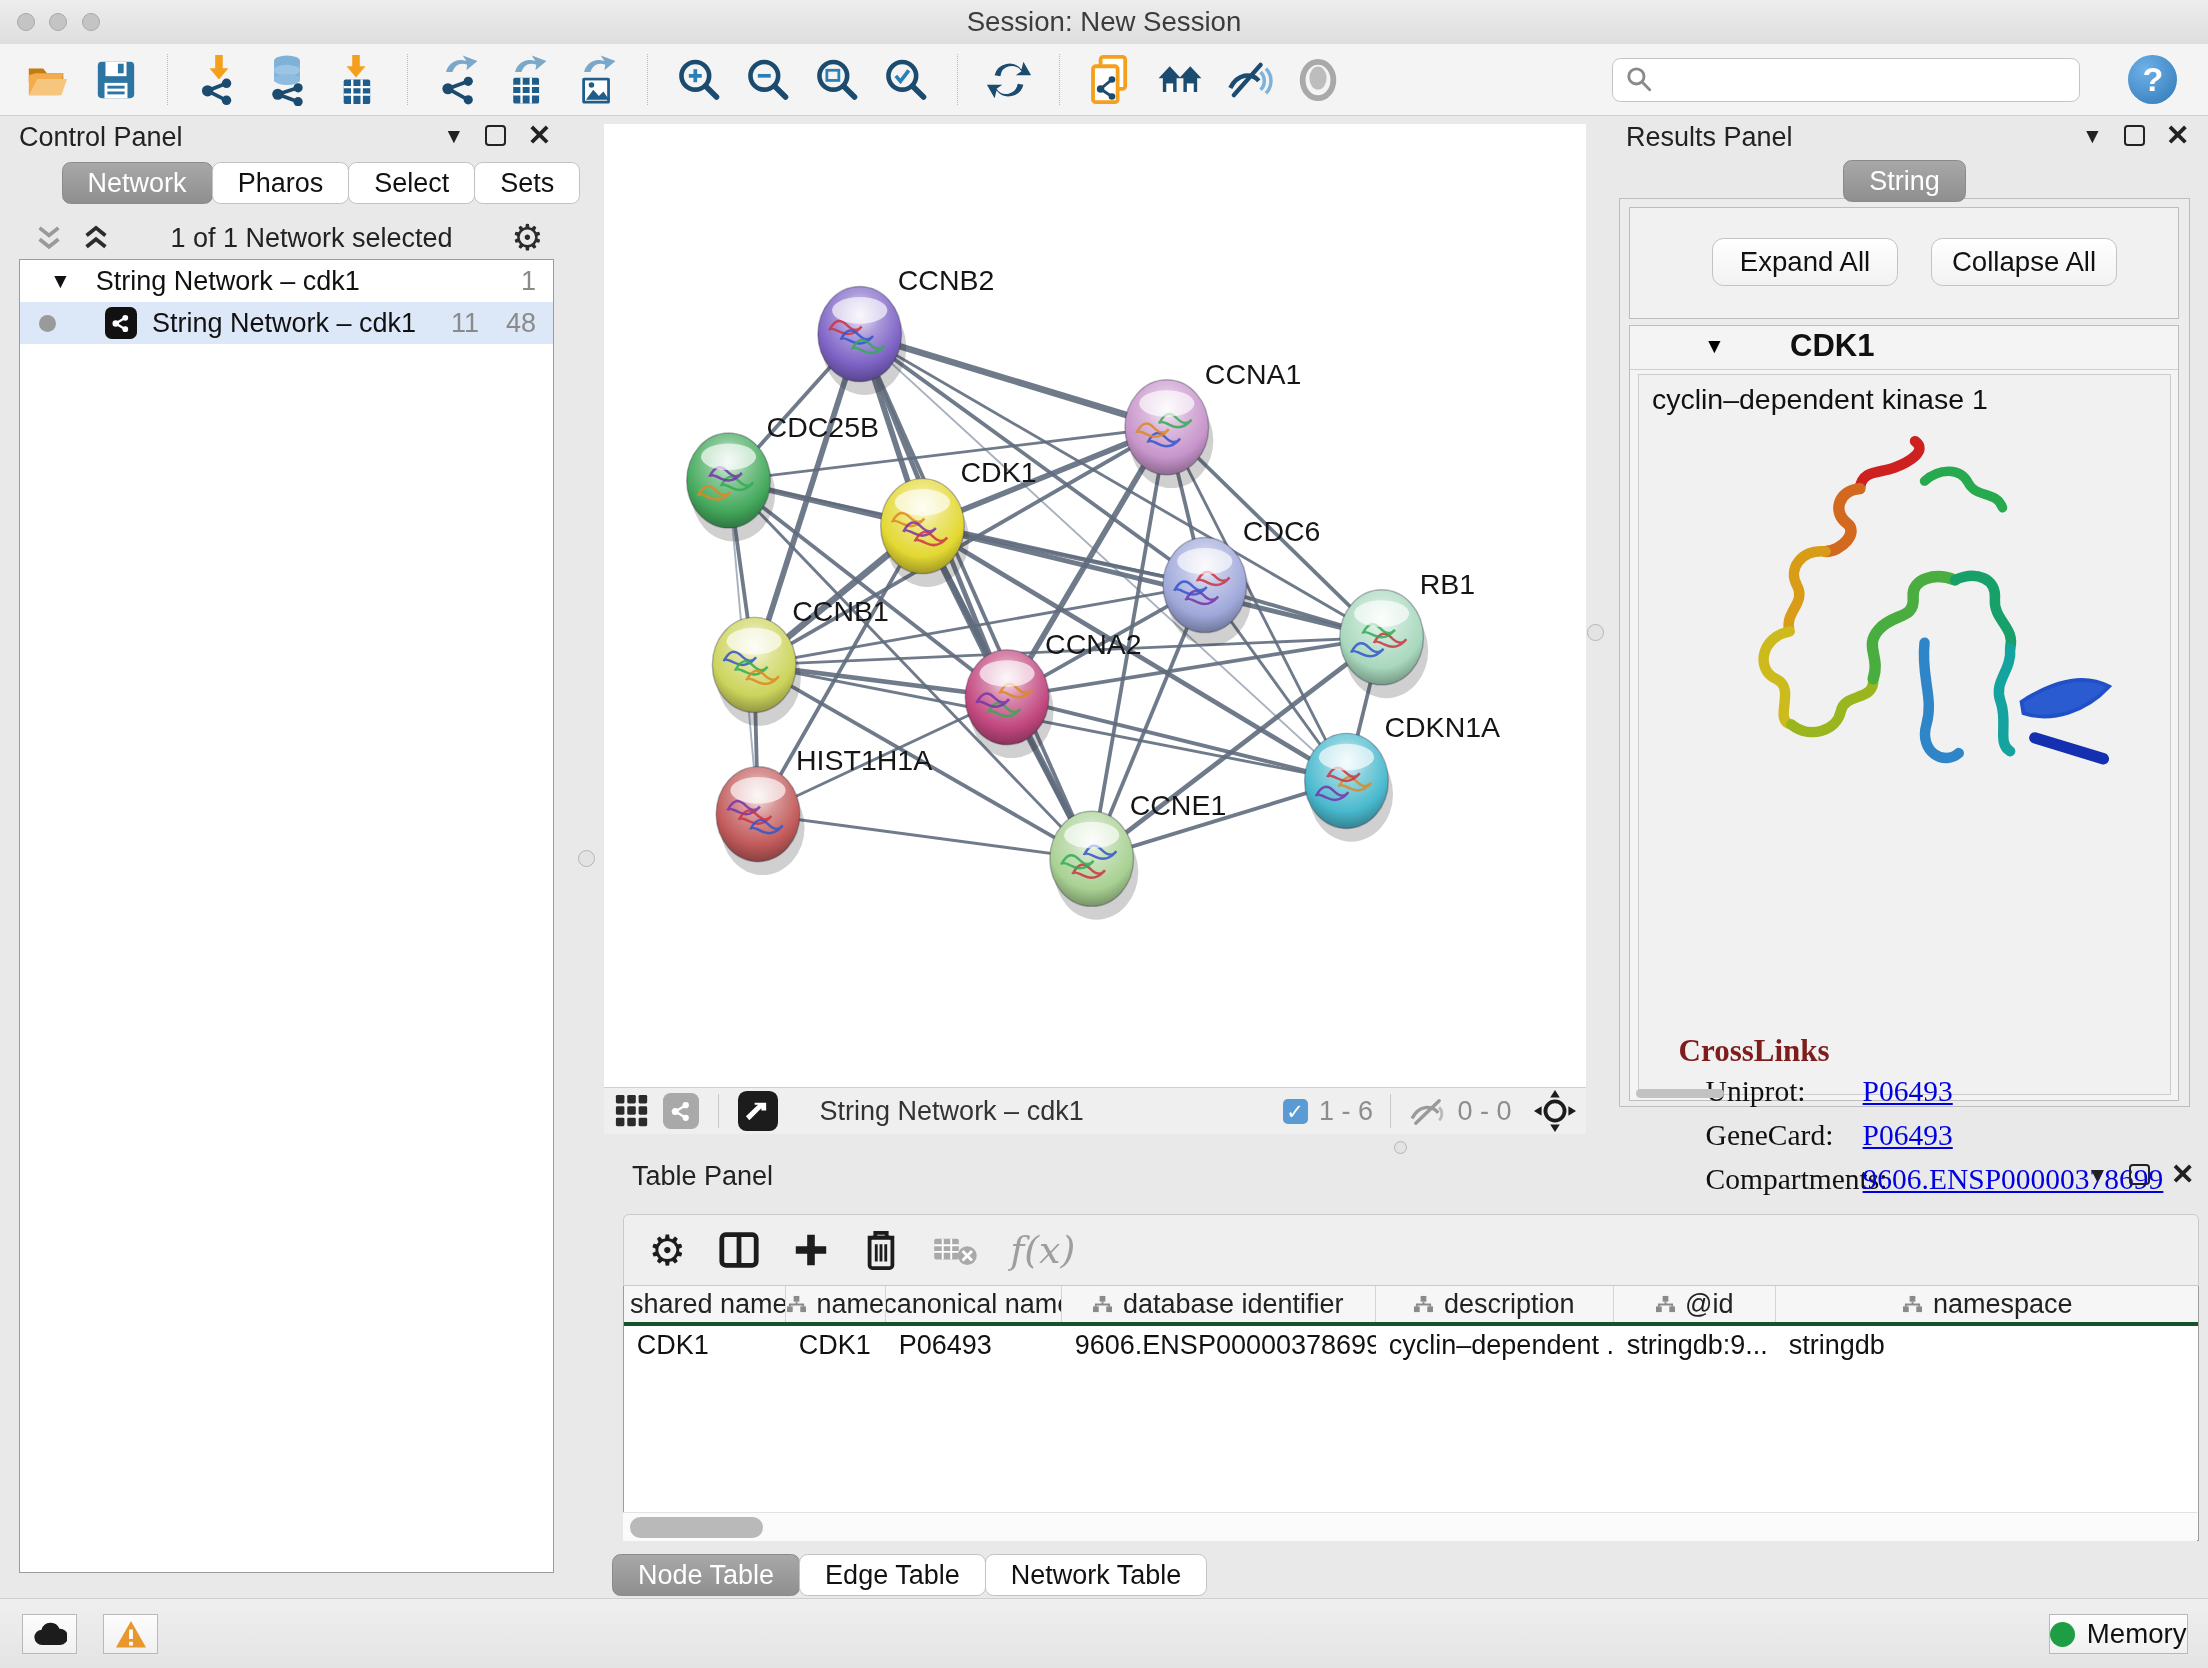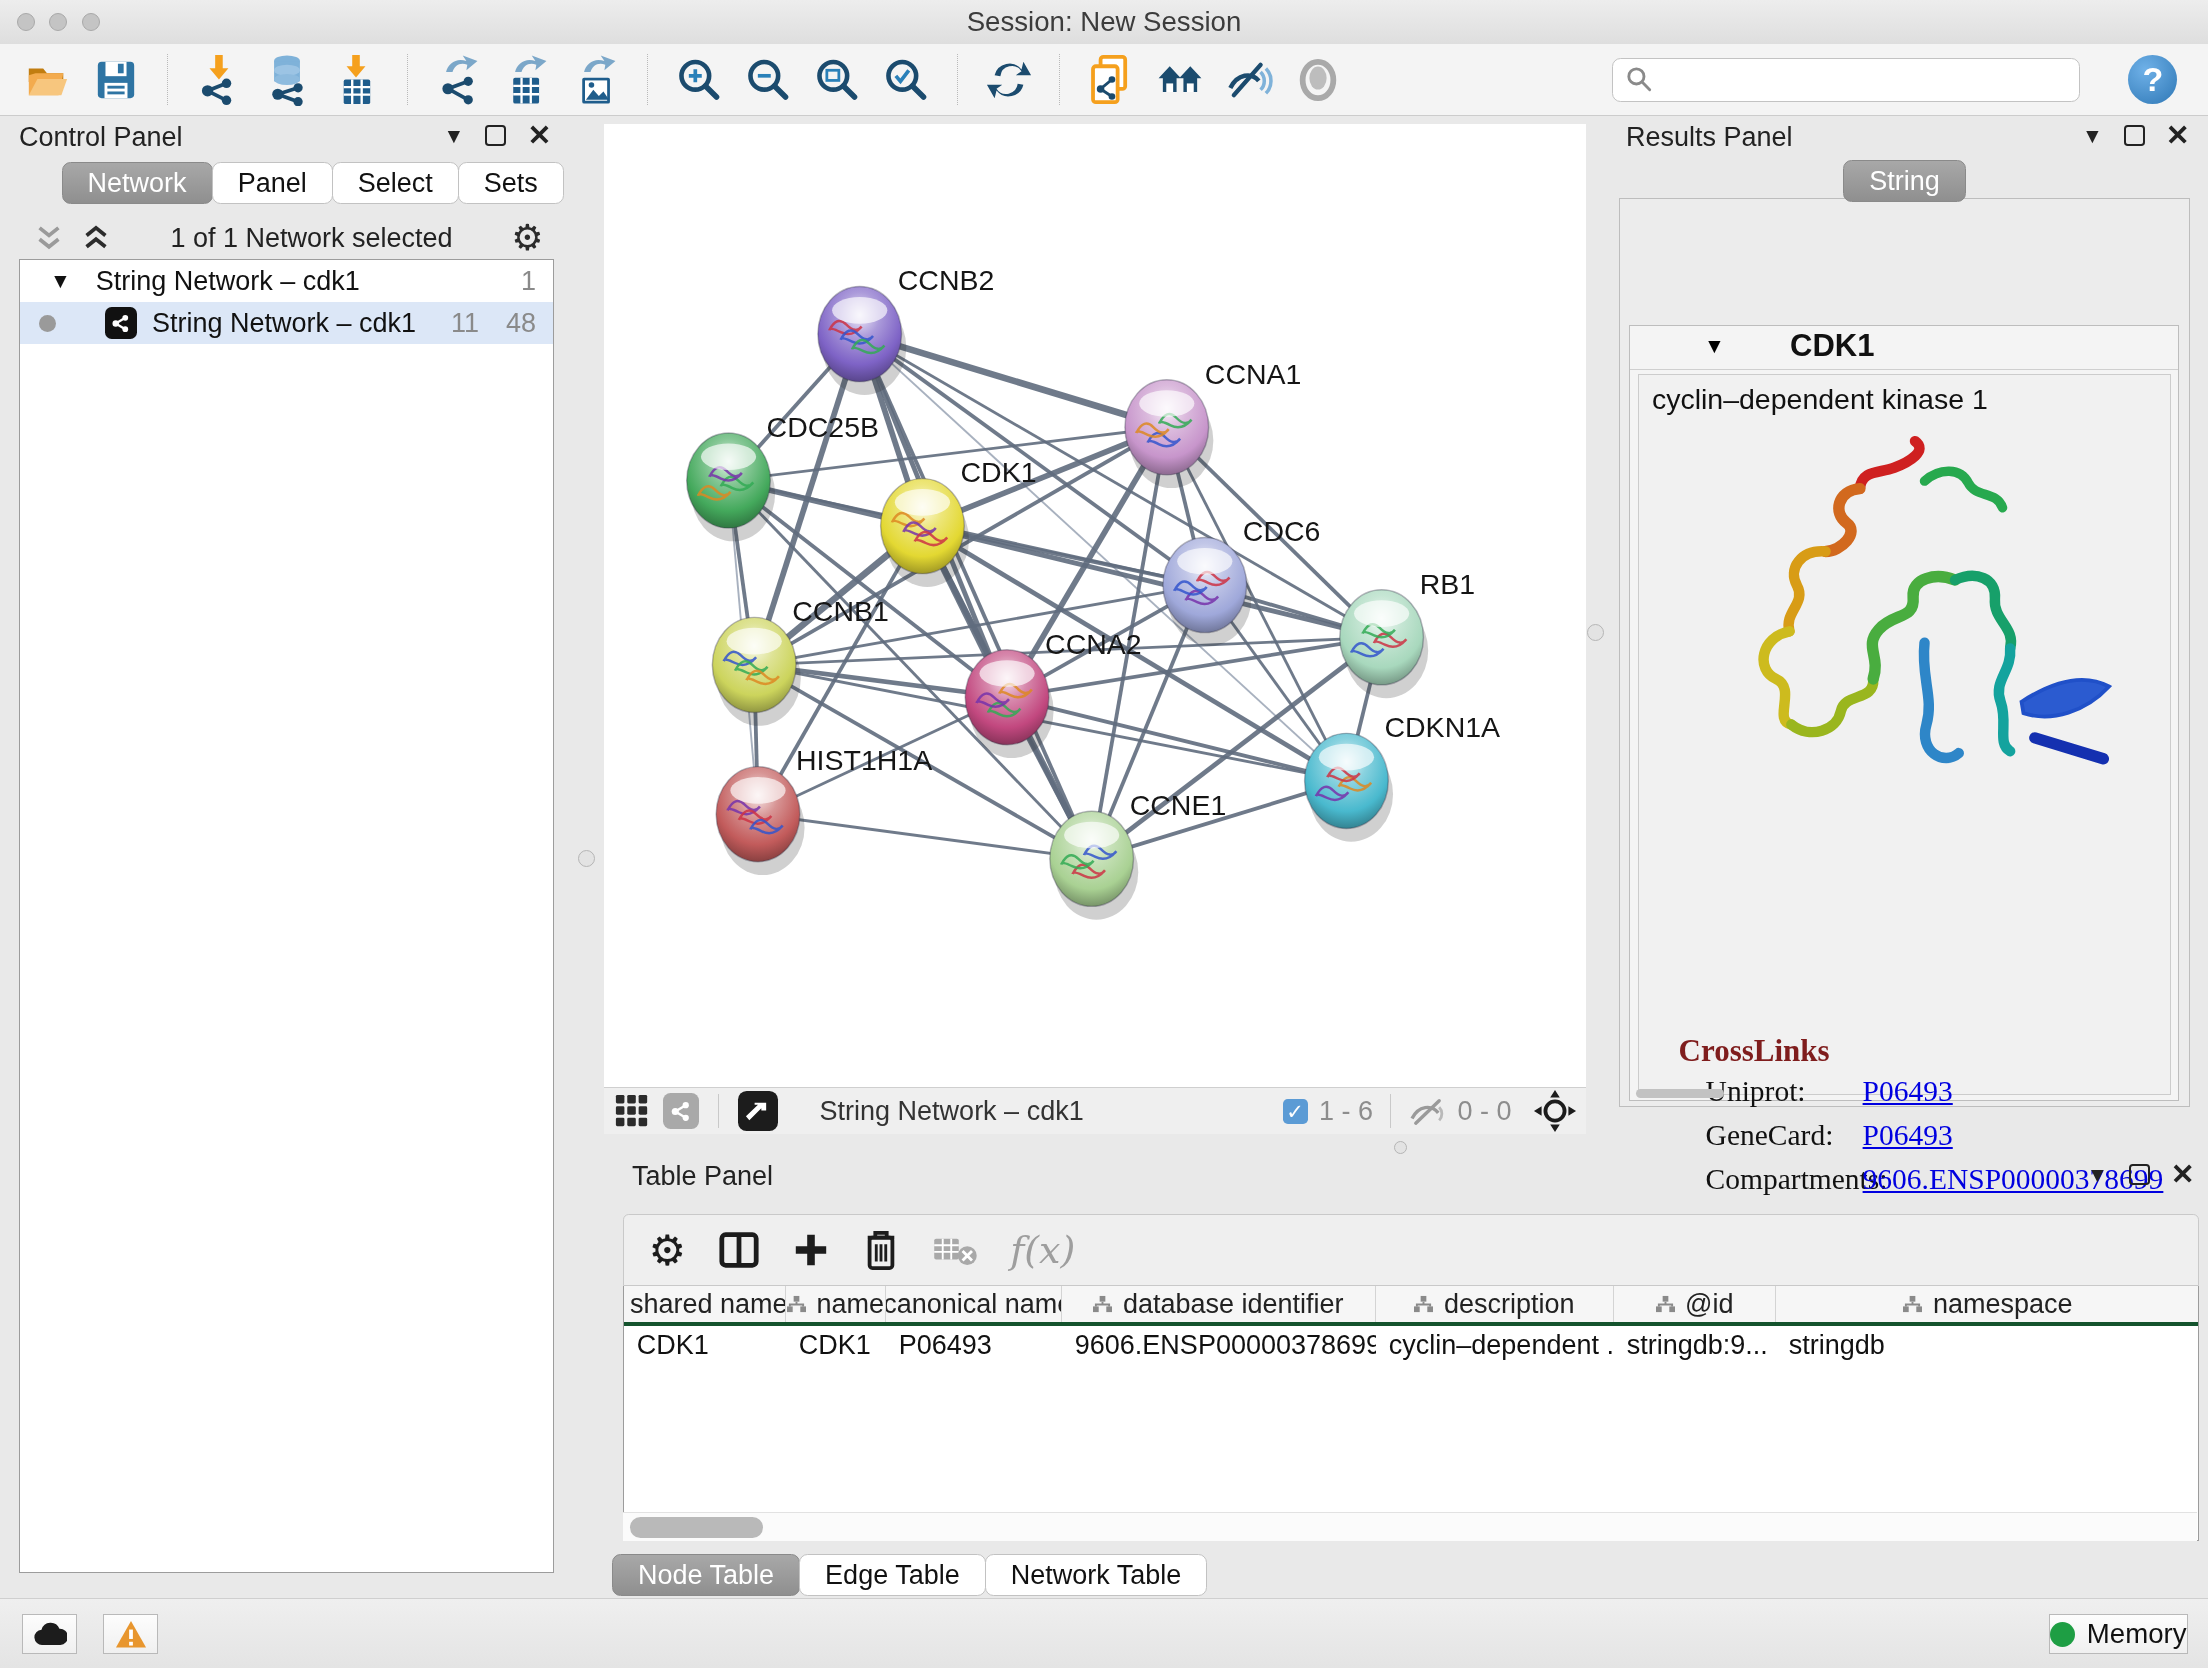--- a/index.html
+++ b/index.html
@@ -244,21 +244,21 @@
 
 <div class="abs control">
   <div class="ptitle" style="position:absolute;left:11.4px;top:1.9px">Control Panel</div>
   <div class="pctl" style="right:13.3px">
     <span class="caret">▼</span>
     <span class="floatsq"></span>
     <span class="closex">✕</span>
   </div>
   <div class="cp-tabs" id="cp-tabs">
       <div class="tabchip sel">Network</div>
-      <div class="tabchip">Panel</div>
+      <div class="tabchip">Pharos</div>
       <div class="tabchip">Select</div>
       <div class="tabchip">Sets</div>
     </div>
   <div class="cp-listhead">
     <svg width="32" height="28.5" viewBox="0 0 34 30" style="margin-left:25px">
         <path d="M7 4l10 8 10-8M7 16l10 8 10-8" fill="none" stroke="#9a9a9a" stroke-width="4"></path>
       </svg>
     <svg width="32" height="28.5" viewBox="0 0 34 30" style="margin-left:15px">
         <path d="M7 12l10-8 10 8M7 24l10-8 10 8" fill="none" stroke="#2b2b2b" stroke-width="4"></path>
       </svg>
@@ -564,20 +564,24 @@
   <div class="ptitle" style="position:absolute;left:17px;top:1.9px">Results Panel</div>
   <div class="pctl" style="right:11.4px">
     <span class="caret">▼</span>
     <span class="floatsq"></span>
     <span class="closex">✕</span>
   </div>
   <div class="chip-wrap">
     <div class="tabchip sel" style="z-index:3">String</div>
   </div>
   <div class="res-outer">
+    <div class="res-btnbox">
+      <div class="resbtn" style="left:82px;width:186px">Expand All</div>
+      <div class="resbtn" style="left:301px;width:186px">Collapse All</div>
+    </div>
     <div class="res-section">
       <div class="sec-head">
         <span style="position:absolute;left:74px;top:7.6px;font-size:21px">▼</span>
         <span style="position:absolute;left:160px;top:1.9px;font-size:31px;font-weight:bold;color:#111">CDK1</span>
       </div>
       <div class="sec-content">
         <div style="position:absolute;left:13.3px;top:7.6px;font-size:28.5px;color:#111">cyclin–dependent kinase 1</div>
         <svg width="533" height="409" viewBox="0 0 560 430" style="position:absolute;left:0;top:49px">
           <g fill="none" stroke-linecap="round">
             <path d="M290 18c14 10-6 22-22 28s-34 2-36 22" stroke="#cf2020" stroke-width="11"></path>

